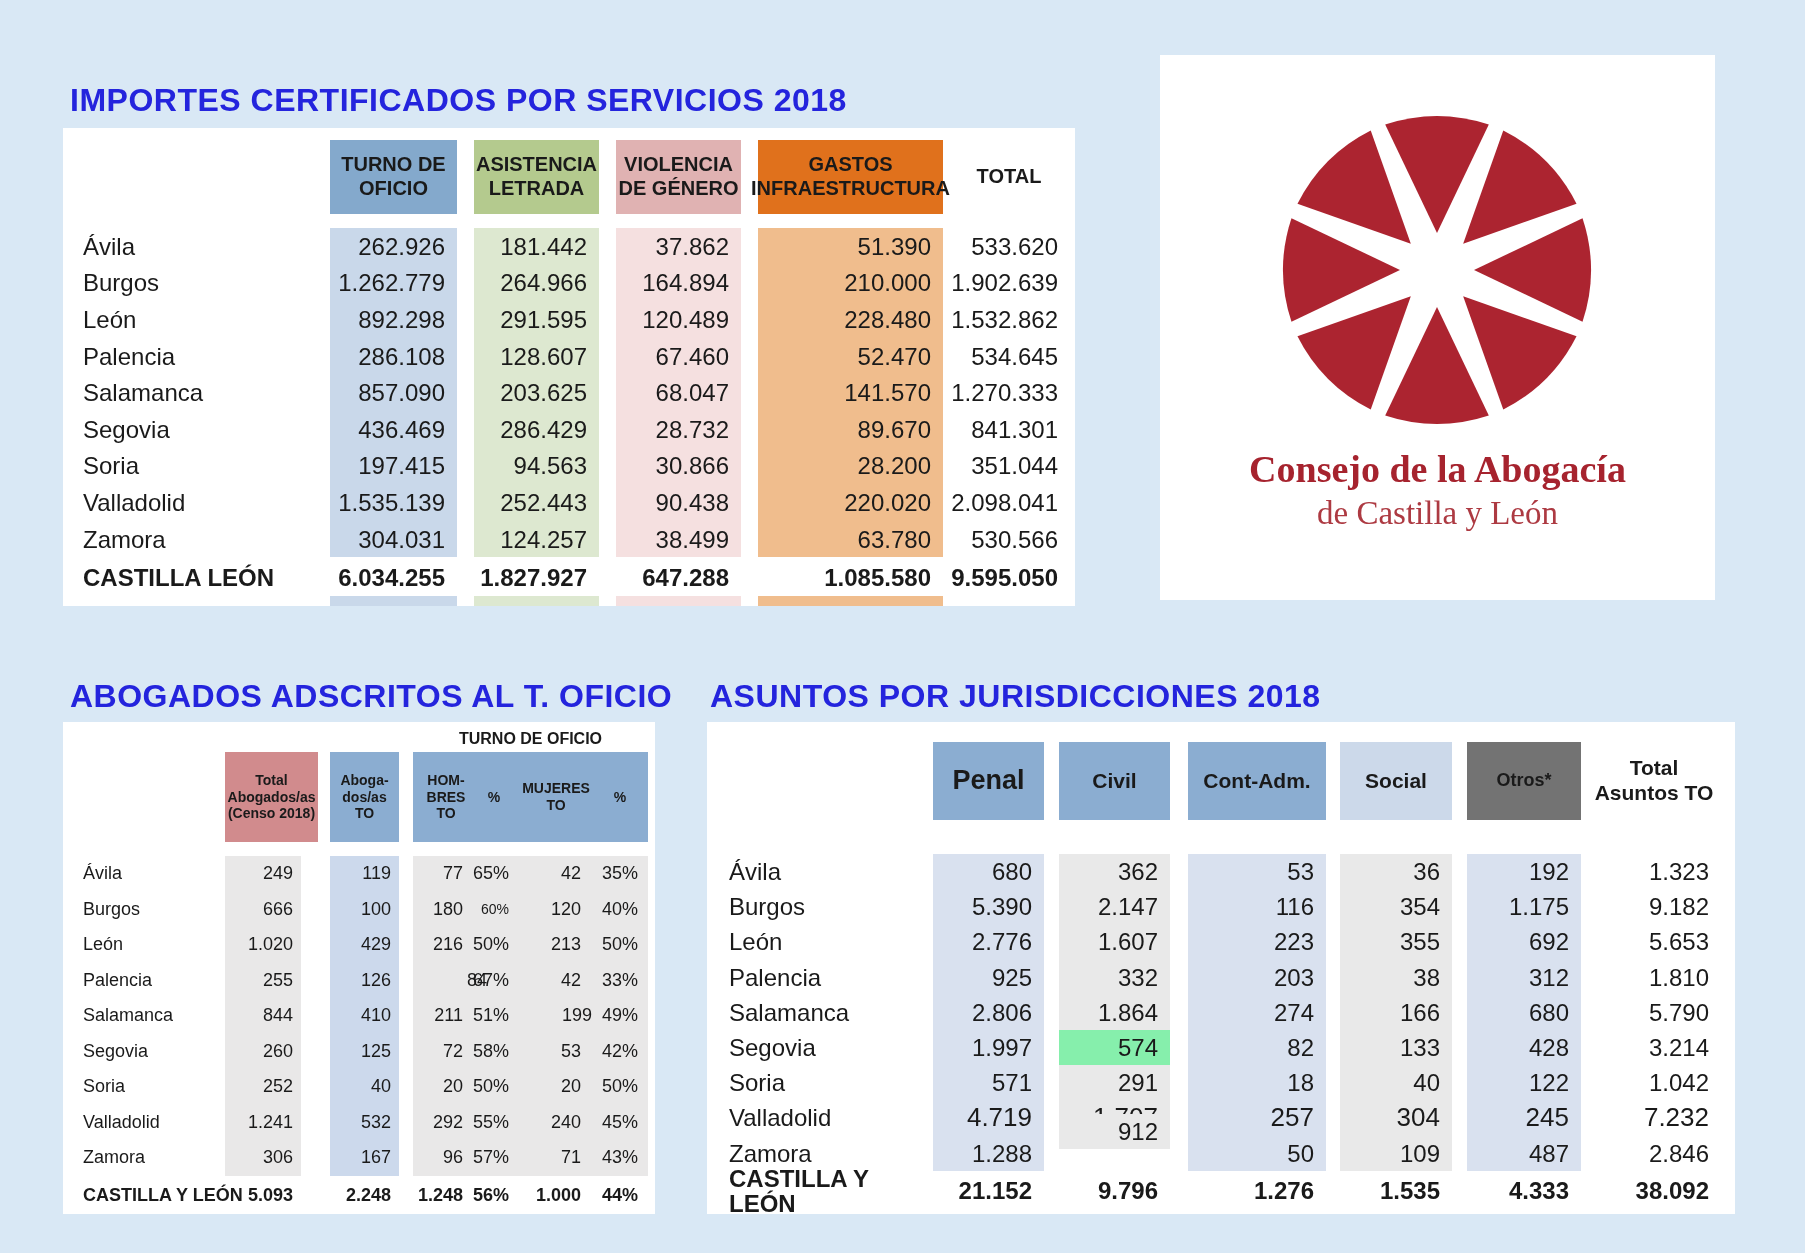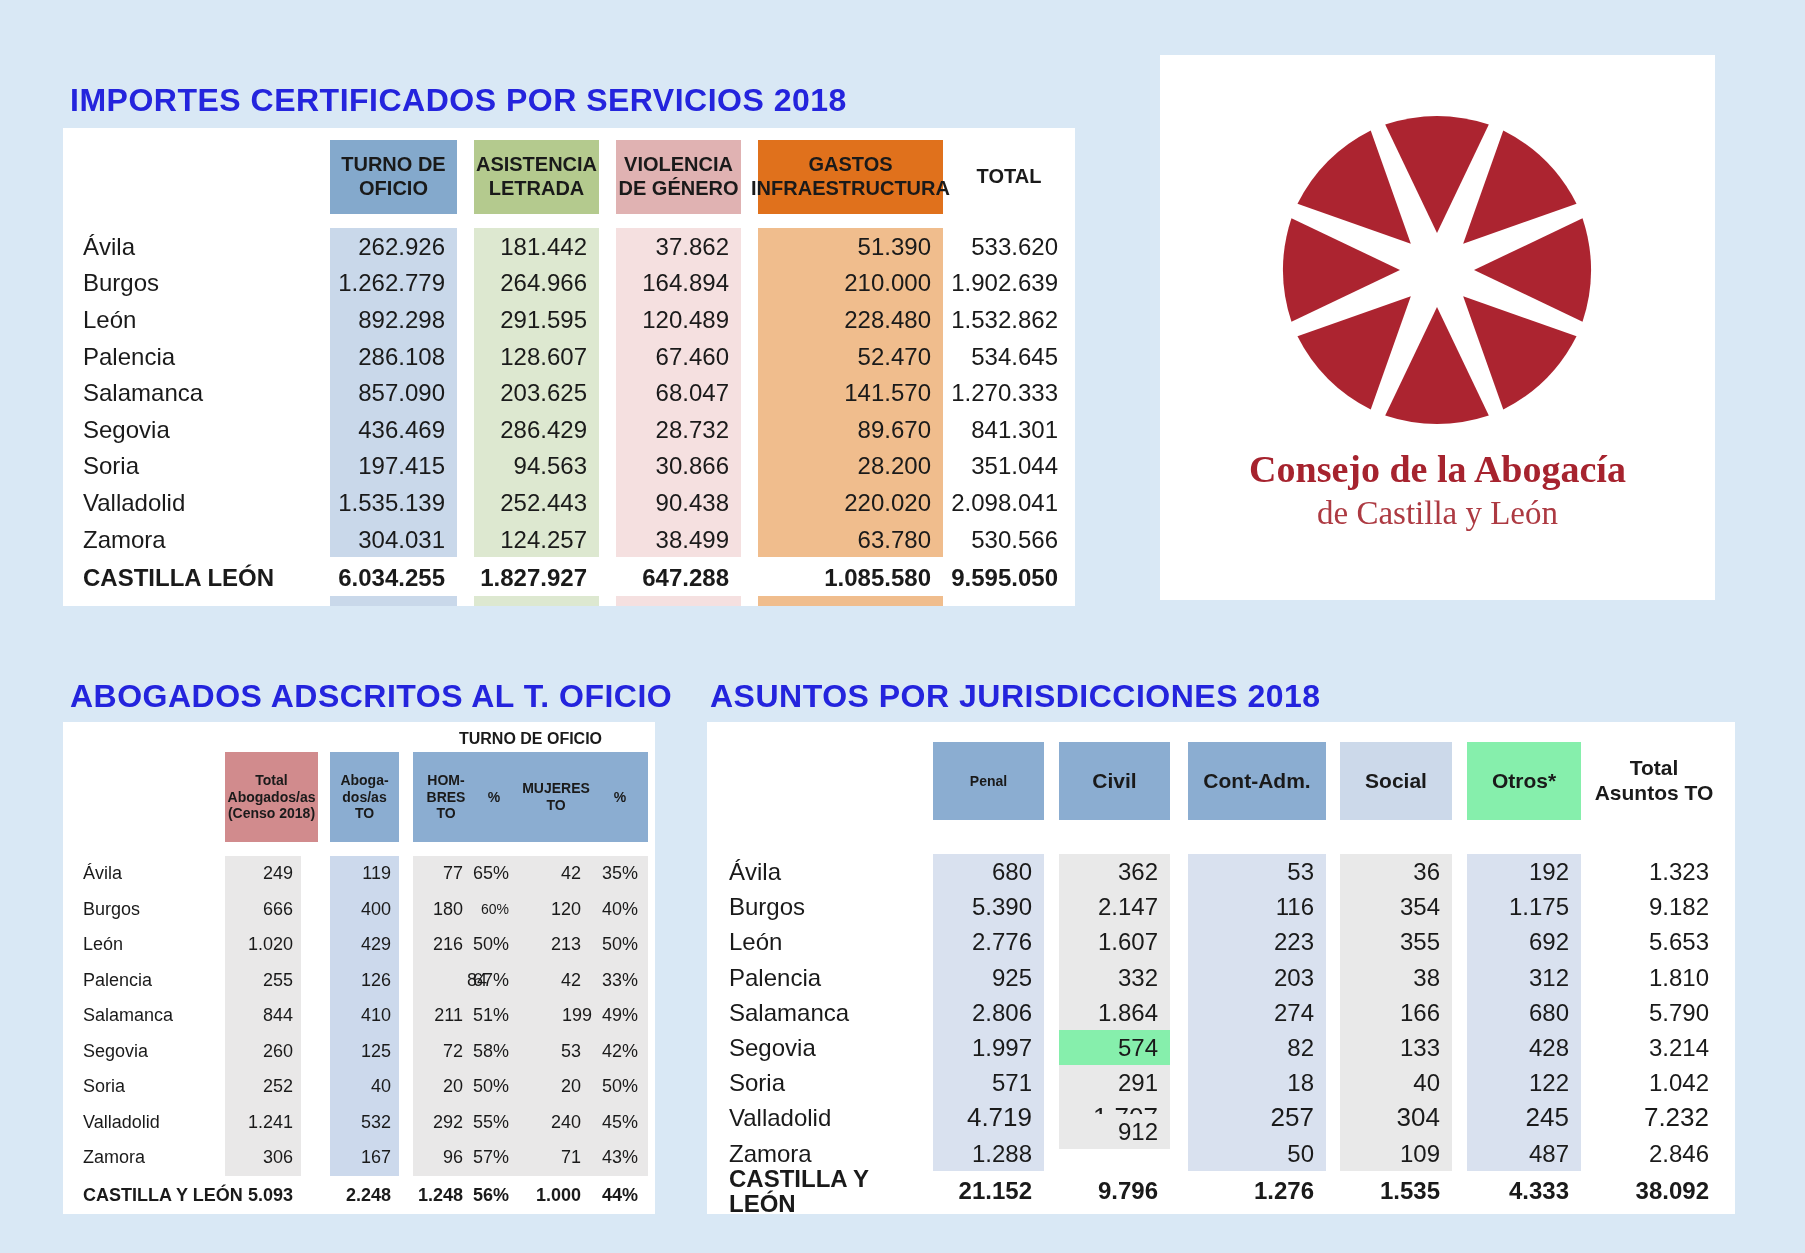--- a/index.html
+++ b/index.html
@@ -141,21 +141,21 @@
       <div class="cell " style="left: 350px; top: 134px; width: 235px; height: 319.5px; background: rgb(233, 232, 232);"></div>
       <div class="cell lbl" style="left: 6px; top: 134px; width: 150px; height: 35.5px; font-size: 18px;">Ávila</div>
       <div class="cell num" style="left: 162px; top: 134px; width: 76px; height: 35.5px; background: rgb(233, 232, 232); font-size: 18px; padding-right: 8px;">249</div>
       <div class="cell num" style="left: 267px; top: 134px; width: 69px; height: 35.5px; background: rgb(204, 217, 236); font-size: 18px; padding-right: 8px;">119</div>
       <div class="cell num" style="left: 350px; top: 134px; width: 58px; height: 35.5px; background: transparent; font-size: 18px; padding-right: 8px;">77</div>
       <div class="cell num" style="left: 408px; top: 134px; width: 46px; height: 35.5px; background: transparent; font-size: 18px; padding-right: 8px;">65%</div>
       <div class="cell num" style="left: 454px; top: 134px; width: 72px; height: 35.5px; background: transparent; font-size: 18px; padding-right: 8px;">42</div>
       <div class="cell num" style="left: 526px; top: 134px; width: 57px; height: 35.5px; background: transparent; font-size: 18px; padding-right: 8px;">35%</div>
       <div class="cell lbl" style="left: 6px; top: 169.5px; width: 150px; height: 35.5px; font-size: 18px;">Burgos</div>
       <div class="cell num" style="left: 162px; top: 169.5px; width: 76px; height: 35.5px; background: rgb(233, 232, 232); font-size: 18px; padding-right: 8px;">666</div>
-      <div class="cell num" style="left: 267px; top: 169.5px; width: 69px; height: 35.5px; background: rgb(204, 217, 236); font-size: 18px; padding-right: 8px;">400</div>
+      <div class="cell num" style="left: 267px; top: 169.5px; width: 69px; height: 35.5px; background: rgb(204, 217, 236); font-size: 18px; padding-right: 8px;">100</div>
       <div class="cell num" style="left: 350px; top: 169.5px; width: 58px; height: 35.5px; background: transparent; font-size: 18px; padding-right: 8px;">180</div>
       <div class="cell num" style="left: 408px; top: 169.5px; width: 46px; height: 35.5px; background: transparent; font-size: 14px; padding-right: 8px;">60%</div>
       <div class="cell num" style="left: 454px; top: 169.5px; width: 72px; height: 35.5px; background: transparent; font-size: 18px; padding-right: 8px;">120</div>
       <div class="cell num" style="left: 526px; top: 169.5px; width: 57px; height: 35.5px; background: transparent; font-size: 18px; padding-right: 8px;">40%</div>
       <div class="cell lbl" style="left: 6px; top: 205px; width: 150px; height: 35.5px; font-size: 18px;">León</div>
       <div class="cell num" style="left: 162px; top: 205px; width: 76px; height: 35.5px; background: rgb(233, 232, 232); font-size: 18px; padding-right: 8px;">1.020</div>
       <div class="cell num" style="left: 267px; top: 205px; width: 69px; height: 35.5px; background: rgb(204, 217, 236); font-size: 18px; padding-right: 8px;">429</div>
       <div class="cell num" style="left: 350px; top: 205px; width: 58px; height: 35.5px; background: transparent; font-size: 18px; padding-right: 8px;">216</div>
       <div class="cell num" style="left: 408px; top: 205px; width: 46px; height: 35.5px; background: transparent; font-size: 18px; padding-right: 8px;">50%</div>
       <div class="cell num" style="left: 454px; top: 205px; width: 72px; height: 35.5px; background: transparent; font-size: 18px; padding-right: 8px;">213</div>
@@ -205,25 +205,25 @@
       <div class="cell lbl bold" style="left: 6px; top: 456px; width: 180px; height: 34px; font-size: 18px;">CASTILLA Y LEÓN</div>
       <div class="cell num bold" style="left: 162px; top: 456px; width: 76px; height: 34px; font-size: 18px; padding-right: 8px;">5.093</div>
       <div class="cell num bold" style="left: 267px; top: 456px; width: 69px; height: 34px; font-size: 18px; padding-right: 8px;">2.248</div>
       <div class="cell num bold" style="left: 350px; top: 456px; width: 58px; height: 34px; font-size: 18px; padding-right: 8px;">1.248</div>
       <div class="cell num bold" style="left: 408px; top: 456px; width: 46px; height: 34px; font-size: 18px; padding-right: 8px;">56%</div>
       <div class="cell num bold" style="left: 454px; top: 456px; width: 72px; height: 34px; font-size: 18px; padding-right: 8px;">1.000</div>
       <div class="cell num bold" style="left: 526px; top: 456px; width: 57px; height: 34px; font-size: 18px; padding-right: 8px;">44%</div>
     </div>
 
   <div class="panel" id="panel3" style="left:707px;top:722px;width:1028px;height:492px;">
-      <div class="cell hdr" style="left: 226px; top: 20px; width: 111px; height: 78px; background: rgb(139, 173, 209); font-size: 14px;">Penal</div>
+      <div class="cell hdr" style="left: 226px; top: 20px; width: 111px; height: 78px; background: rgb(139, 173, 209); font-size: 27px;">Penal</div>
       <div class="cell hdr" style="left: 352px; top: 20px; width: 111px; height: 78px; background: rgb(139, 173, 209); font-size: 21px;">Civil</div>
       <div class="cell hdr" style="left: 481px; top: 20px; width: 138px; height: 78px; background: rgb(139, 173, 209); font-size: 21px;">Cont-Adm.</div>
       <div class="cell hdr" style="left: 633px; top: 20px; width: 112px; height: 78px; background: rgb(204, 217, 234); font-size: 21px;">Social</div>
-      <div class="cell hdr" style="left: 760px; top: 20px; width: 114px; height: 78px; background: #86efac; font-size: 21px;">Otros*</div>
+      <div class="cell hdr" style="left: 760px; top: 20px; width: 114px; height: 78px; background: #737373; font-size: 18px;">Otros*</div>
       <div class="cell hdr" style="left: 880px; top: 20px; width: 134px; height: 78px; background: transparent; font-size: 21px;">Total
 Asuntos TO</div>
       <div class="cell lbl" style="left: 8px; top: 132px; width: 210px; height: 35.2px; font-size: 24px;">Ávila</div>
       <div class="cell num" style="left: 226px; top: 132px; width: 111px; height: 35.2px; background: rgb(217, 225, 239); font-size: 24px;">680</div>
       <div class="cell num" style="left: 352px; top: 132px; width: 111px; height: 35.2px; background: rgb(233, 233, 233); font-size: 24px;">362</div>
       <div class="cell num" style="left: 481px; top: 132px; width: 138px; height: 35.2px; background: rgb(217, 225, 239); font-size: 24px;">53</div>
       <div class="cell num" style="left: 633px; top: 132px; width: 112px; height: 35.2px; background: rgb(233, 233, 233); font-size: 24px;">36</div>
       <div class="cell num" style="left: 760px; top: 132px; width: 114px; height: 35.2px; background: rgb(217, 225, 239); font-size: 24px;">192</div>
       <div class="cell num" style="left: 880px; top: 132px; width: 134px; height: 35.2px; background: transparent; font-size: 24px;">1.323</div>
       <div class="cell lbl" style="left: 8px; top: 167.2px; width: 210px; height: 35.2px; font-size: 24px;">Burgos</div>

